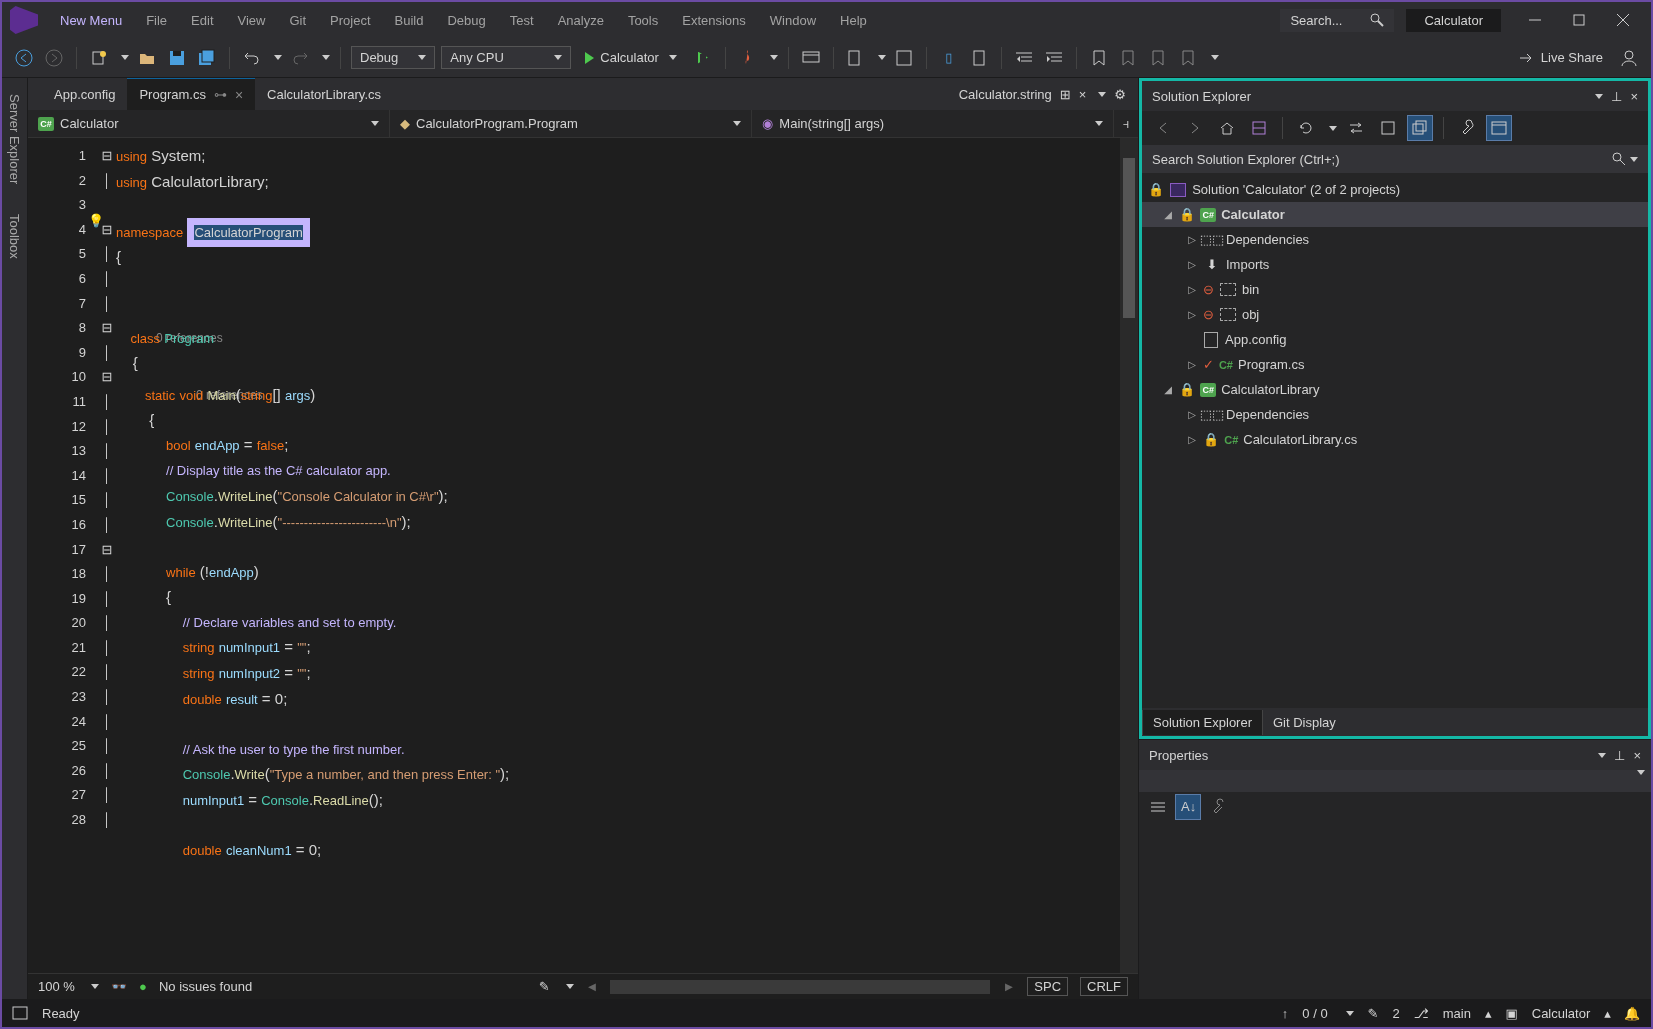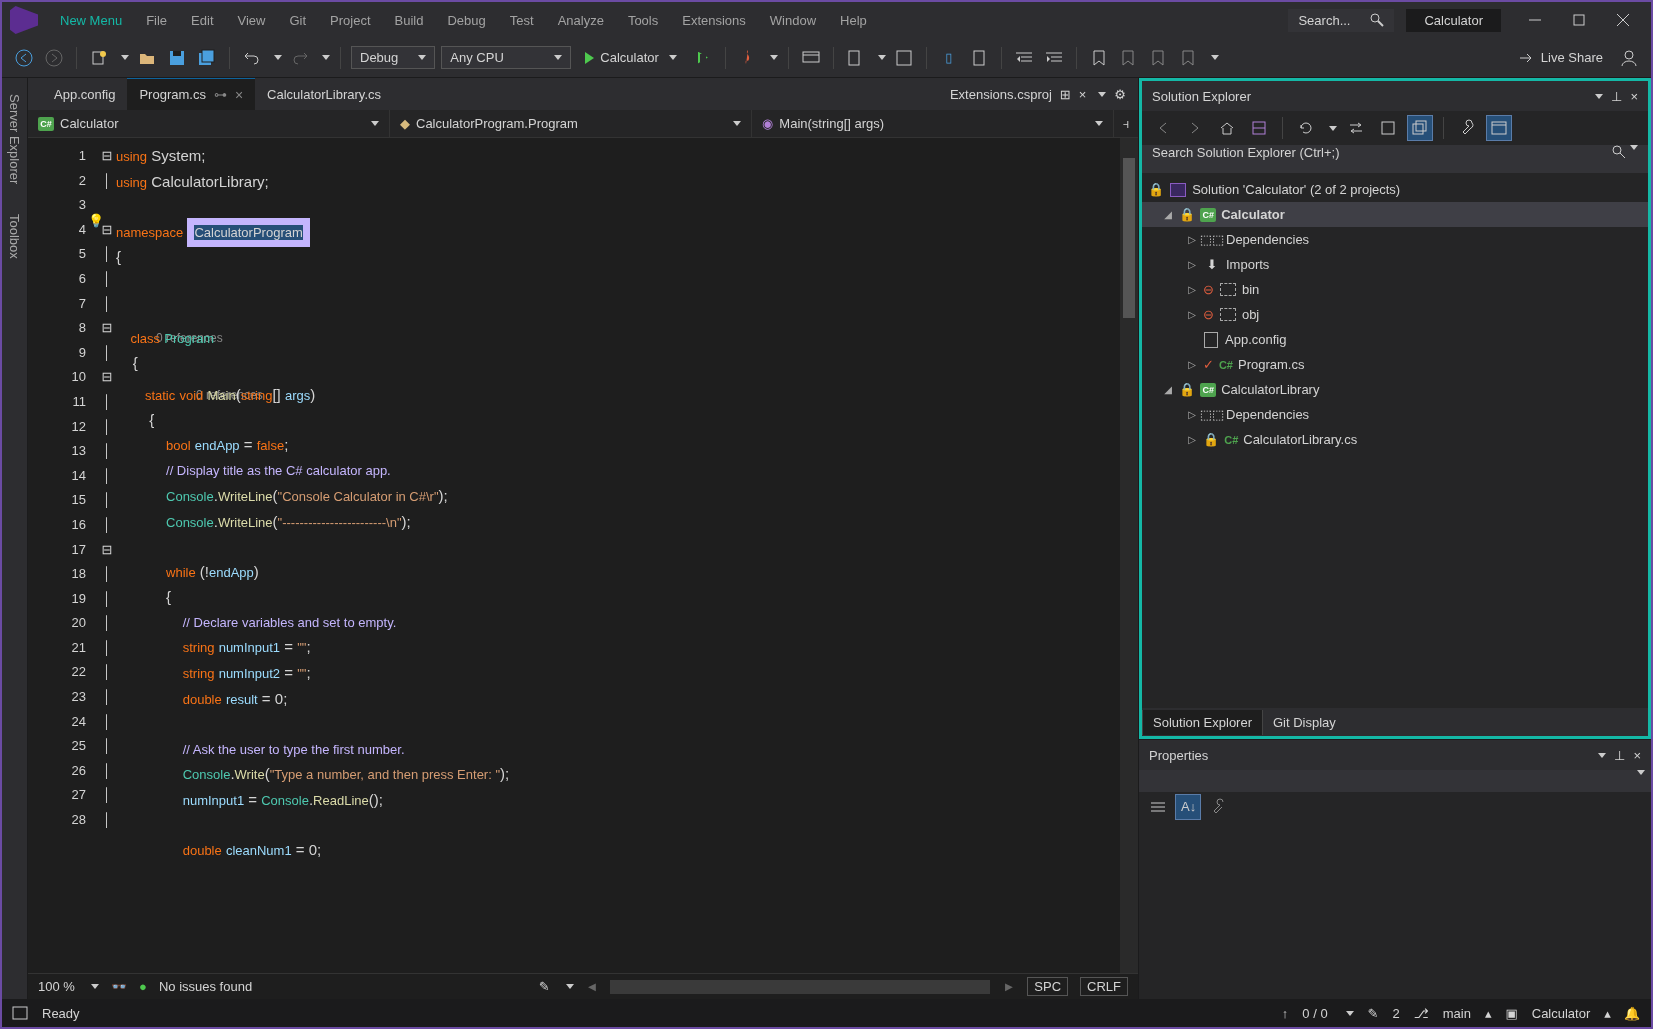--- a/index.html
+++ b/index.html
@@ -1,22 +1,22 @@
 <!DOCTYPE html>
 <html><head>
 <meta charset="utf-8">
 <style>
 *{margin:0;padding:0;box-sizing:border-box;font-family:"Segoe UI",Arial,sans-serif;font-size:13px;color:#d4d4d4}
 body{background:#2d2d30;width:1653px;height:1029px;overflow:hidden;border:2px solid #6b4ba3}
 .titlebar{height:36px;background:#2d2d30;display:flex;align-items:center;padding:0 8px;gap:4px}
 .vslogo{width:28px;height:28px;background:#5c2d91;clip-path:polygon(20% 0,100% 30%,100% 70%,20% 100%,0 85%,0 15%);margin-right:8px}
 .menu-item{padding:6px 10px;color:#a3a3a3;cursor:default}
-.menu-item.dim{color:#14b8a6}
+.menu-item.dim{color:#c4b5fd}
 .spacer{flex:1}
-.searchbox{background:#333337;padding:4px 10px;display:flex;align-items:center;gap:20px;color:#999;margin-right:8px}
+.searchbox{background:#333337;padding:4px 10px;display:flex;align-items:center;gap:28px;color:#999;margin-right:8px}
 .appname{background:#1b1b1c;padding:4px 18px;margin-right:10px}
 .winbtn{width:40px;height:30px;display:flex;align-items:center;justify-content:center;cursor:default}
 .winbtn svg{stroke:#ccc;fill:none;stroke-width:1}
 .toolbar{height:40px;background:#2d2d30;display:flex;align-items:center;padding:0 10px;gap:6px;border-bottom:1px solid #1b1b1c}
 .tbtn{width:24px;height:24px;display:flex;align-items:center;justify-content:center;cursor:default}
 .tsep{width:1px;height:22px;background:#444;margin:0 4px}
 .tdropdown{background:#333337;border:1px solid #555;padding:3px 8px;display:flex;align-items:center;gap:8px;min-width:80px}
 .playbtn{display:flex;align-items:center;gap:6px;padding:3px 8px}
 .play-tri{width:0;height:0;border-left:9px solid #4ec94e;border-top:6px solid transparent;border-bottom:6px solid transparent}
 .liveshare{display:flex;align-items:flex-end;gap:6px;margin-left:auto;margin-right:8px}
@@ -48,21 +48,21 @@
 .vthumb{position:absolute;top:20px;left:3px;width:12px;height:160px;background:#555}
 .statuseditor{height:26px;background:#1e1e1e;border-top:1px solid #333;display:flex;align-items:center;padding:0 10px;gap:12px;font-size:12px}
 .right{width:513px;display:flex;flex-direction:column;border-left:1px solid #1b1b1c}
 .panel{display:flex;flex-direction:column}
 .panel.sol{border:3px solid #14b8a6;flex:1}
 .panelhead{height:30px;background:#2d2d30;display:flex;align-items:center;padding:0 10px;gap:8px}
 .panelhead .spacer{flex:1}
 .paneltb{height:34px;background:#252526;display:flex;align-items:center;padding:0 8px;gap:6px}
 .itbtn{width:26px;height:26px;display:flex;align-items:center;justify-content:center}
 .itbtn.active{border:1px solid #5a7ca8;background:#264f78}
-.searchsol{height:28px;background:#333337;margin:0 0;padding:0 10px;display:flex;align-items:flex-start;color:#999}
+.searchsol{height:28px;background:#333337;margin:0 0;padding:0 10px;display:flex;align-items:center;color:#999}
 .tree{flex:1;background:#252526;padding:4px 0;overflow:auto}
 .tnode{display:flex;align-items:center;height:25px;padding-left:6px;gap:5px;cursor:default}
 .tnode.sel{background:#3f3f46}
 .tnode .exp{width:12px;color:#aaa;text-align:center;font-size:10px}
 .tnode .ico{width:18px;height:16px;display:flex;align-items:center;justify-content:center}
 .tnode.bold .lbl{font-weight:600}
 .bottabs{height:28px;background:#2d2d30;display:flex;align-items:center}
 .bottab{padding:5px 10px}
 .bottab.active{background:#1e1e1e;border-left:1px solid #444;border-right:1px solid #444}
 .panel.prop{height:260px;border-top:1px solid #1b1b1c}
@@ -295,21 +295,21 @@
         </div>
       <div class="tab active">
           <span>Program.cs</span>
           <span class="pin">⊶</span>
           <span class="x">×</span>
         </div>
       <div class="tab">
           <span>CalculatorLibrary.cs</span>
         </div>
       <div class="rtab">
-          <span>Extensions.csproj</span>
+          <span>Calculator.string</span>
           <span>⊞</span>
           <span class="x">×</span>
           <div class="dropdown-arrow"></div>
           <span>⚙</span>
         </div>
     </div>
     <div class="navbar">
       <div class="navdd">
           <span class="csharp-ico">C#</span>
           <span>Calculator</span>

